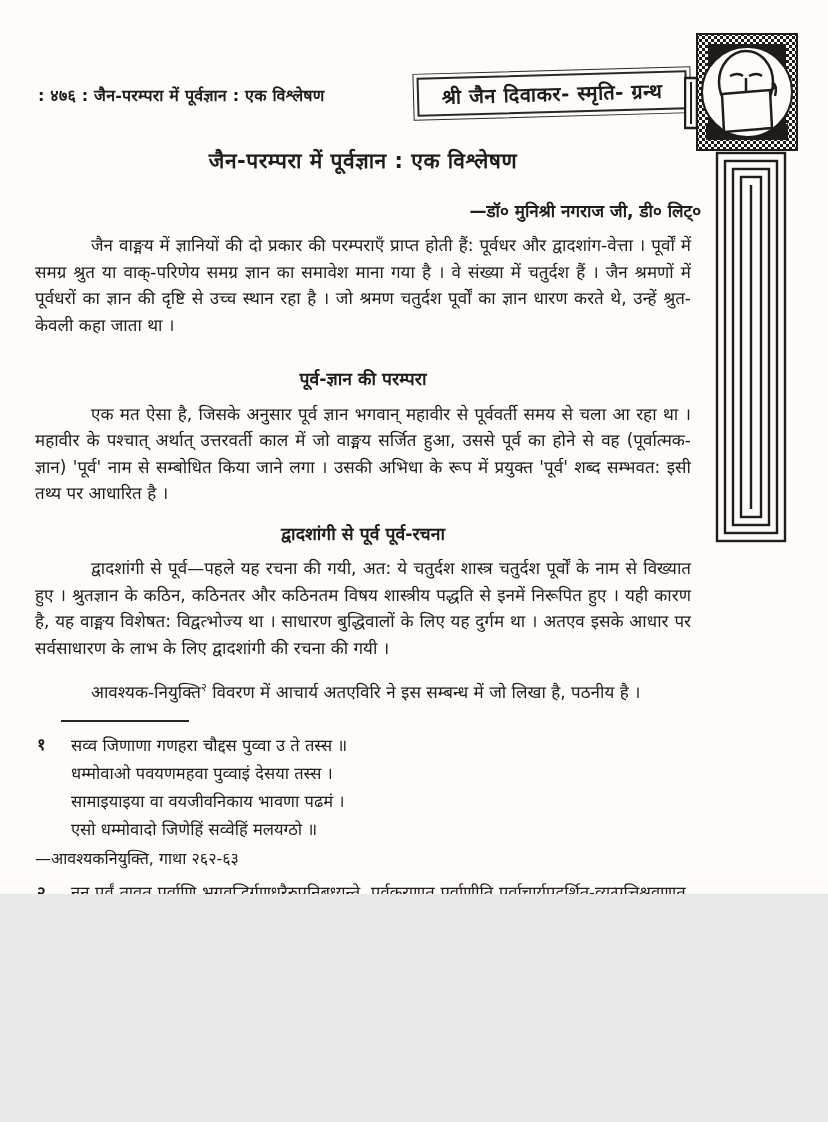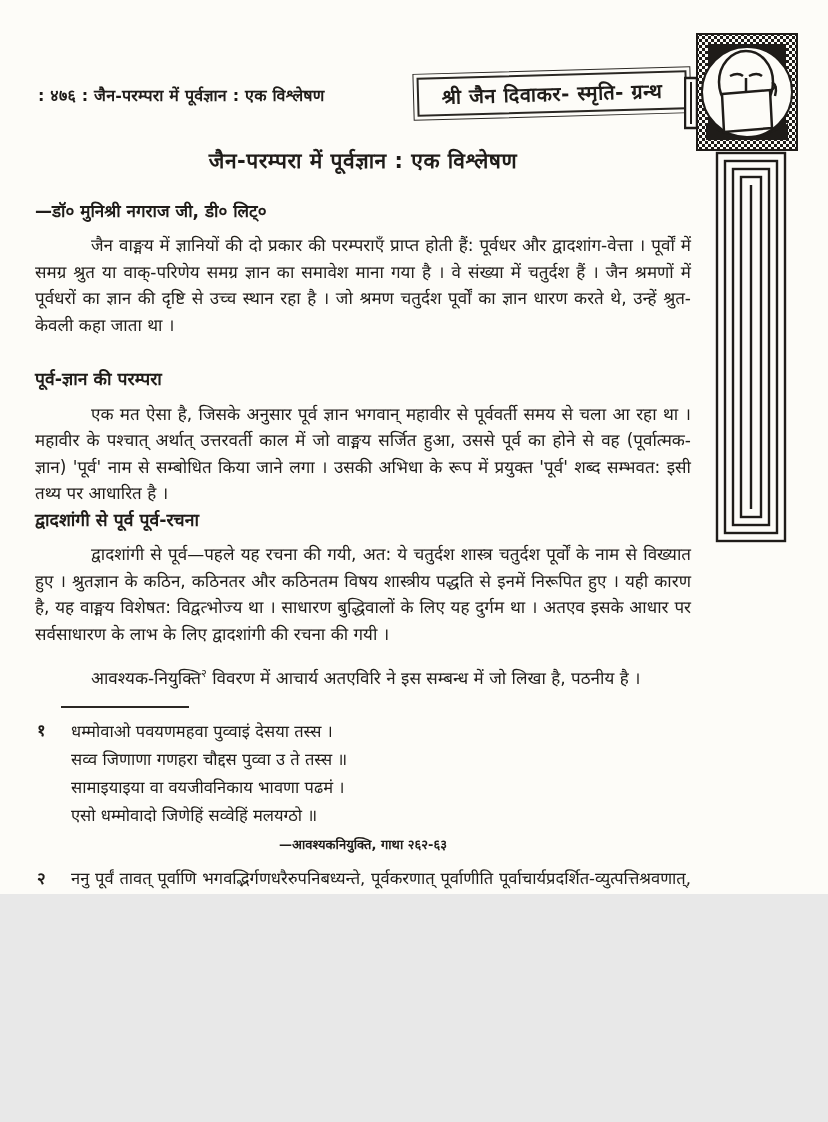--- a/index.html
+++ b/index.html
@@ -32,47 +32,47 @@
     font-size:20px; font-weight:bold; letter-spacing:.5px;
   }
   .emblem { position:absolute; left:684px; top:30px; }
   .spiral { position:absolute; left:713px; top:150px; }
   .title {
     position:absolute; left:35px; top:146px; width:656px;
     text-align:center; font-size:21px; font-weight:bold; letter-spacing:.5px;
   }
   .author {
     position:absolute; left:35px; top:199px; width:666px;
-    font-size:17px; font-weight:bold;
+    text-align:right; font-size:17px; font-weight:bold;
   }
   .column {
     position:absolute; left:35px; top:232px; width:656px;
     font-size:17px; line-height:26.5px; text-align:justify;
   }
   .column p.body { text-indent:56px; }
   .p1 { margin-bottom:28px; }
   .sec-h {
-    text-align:left; font-size:17.5px; font-weight:bold;
+    text-align:center; font-size:17.5px; font-weight:bold;
     margin-bottom:8px;
   }
-  .p2 { }
+  .p2 { margin-bottom:14px; }
   .p3 { margin-bottom:22px; }
   .p4 { margin-bottom:18px; }
   .p5 { margin-bottom:0; }
   sup.fnref { font-size:11px; vertical-align:super; line-height:0; }
   .fn-sep {
     width:128px; border-top:2px solid #2a2723;
     margin:14px 0 10px 26px;
   }
   .footnote { display:flex; font-size:16.5px; }
   .fn-num { width:36px; flex:0 0 36px; padding-left:2px; font-weight:bold; }
   .fn1 .fn-body { line-height:28px; }
   .fn1 { margin-bottom:2px; }
   .fn-attr {
-    text-align:center; font-weight:bold; font-size:13px;
+    text-align:left; font-weight:normal; font-size:16px;
     margin:2px 0 8px 0;
   }
   .fn2 .fn-body { line-height:26.5px; text-align:justify; }
   .footer-bar {
     position:absolute; left:0; right:0; top:1086px; height:24px;
     font-family:"Liberation Sans", sans-serif;
     font-size:13.5px; color:#b5b5b3;
   }
   .footer-left  { position:absolute; left:33px; }
   .footer-center{ position:absolute; left:12px; right:0; text-align:center;font-style:italic; }
@@ -147,22 +147,22 @@
 
     <p class="body p4">द्वादशांगी से पूर्व—पहले यह रचना की गयी, अत: ये चतुर्दश शास्त्र चतुर्दश पूर्वों के नाम से विख्यात हुए । श्रुतज्ञान के कठिन, कठिनतर और कठिनतम विषय शास्त्रीय पद्धति से इनमें निरूपित हुए । यही कारण है, यह वाङ्मय विशेषत: विद्वत्भोज्य था । साधारण बुद्धिवालों के लिए यह दुर्गम था । अतएव इसके आधार पर सर्वसाधारण के लाभ के लिए द्वादशांगी की रचना की गयी ।</p>
 
     <p class="body p5"><span>आवश्यक-नियुक्ति</span><sup class="fnref">२</sup><span> विवरण में आचार्य अतएविरि ने इस सम्बन्ध में जो लिखा है, पठनीय है ।</span></p>
 
     <div class="fn-sep"></div>
 
     <div class="footnote fn1">
       <div class="fn-num">१</div>
       <div class="fn-body">
+        <div>सव्व जिणाणा गणहरा चौद्दस पुव्वा उ ते तस्स ॥</div>
         <div>धम्मोवाओ पवयणमहवा पुव्वाइं देसया तस्स ।</div>
-        <div>सव्व जिणाणा गणहरा चौद्दस पुव्वा उ ते तस्स ॥</div>
         <div>सामाइयाइया वा वयजीवनिकाय भावणा पढमं ।</div>
         <div>एसो धम्मोवादो जिणेहिं सव्वेहिं मलयग्ठो ॥</div>
       </div>
     </div>
     <div class="fn-attr">—आवश्यकनियुक्ति, गाथा २६२-६३</div>
 
     <div class="footnote fn2">
       <div class="fn-num">२</div>
       <div class="fn-body">ननु पूर्वं तावत् पूर्वाणि भगवद्भिर्गणधरैरुपनिबध्यन्ते, पूर्वकरणात् पूर्वाणीति पूर्वाचार्यप्रदर्शित-व्युत्पत्तिश्रवणात्, पूर्वेषु च सकलवाङ्मयस्यावतारो, न खलु तदस्ति यत्पूर्वेषु नाभिहितं, तत: किं शेषांगविरचनेनांग बाह्य विरचनेन वा ? उच्यते, इह विचित्रा जगति प्राणिन: तत्र ये दुर्मेधस: ते पूर्वाणि नाध्येतुमीशते, पूर्वाणामतिगम्भीरार्थत्वात्, तेषां च दुर्मेधत्वात्, स्त्रीणां पूर्वाध्ययनानधिकार एव तासां तुच्छत्वादिदोषबहुलत्वात् ।</div>
     </div>

